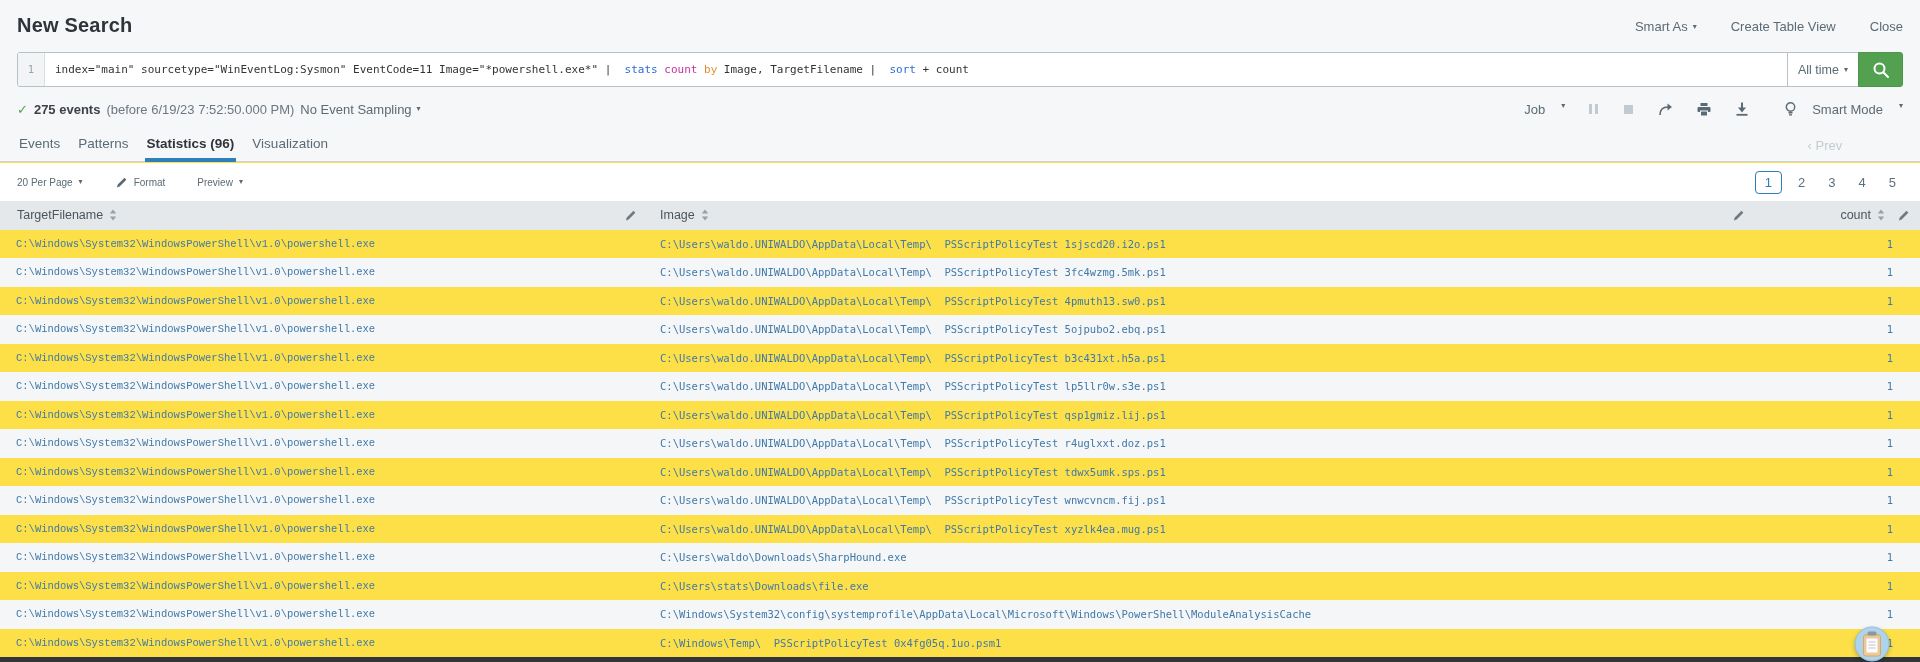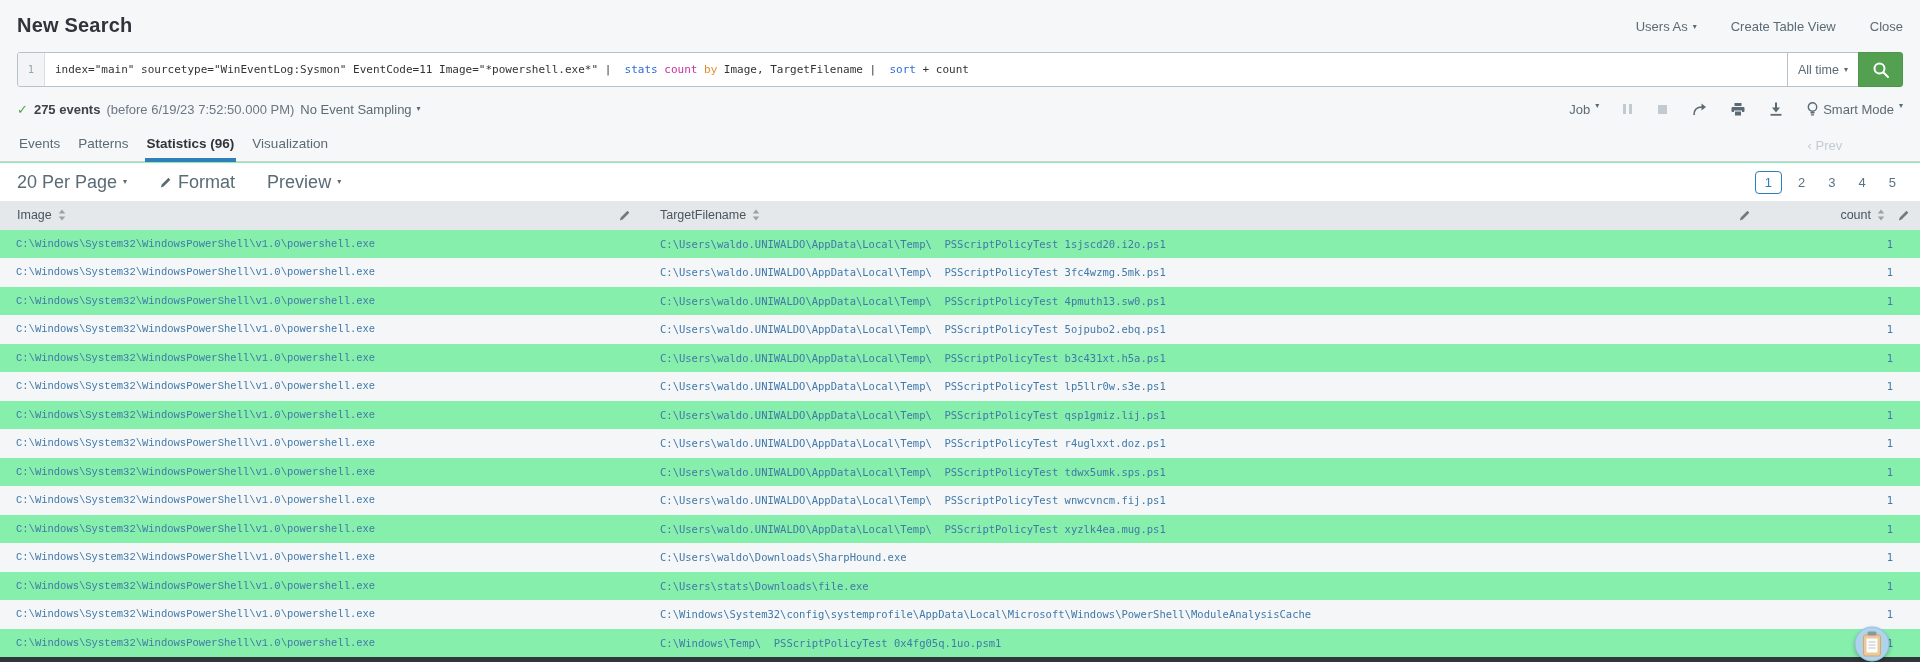--- a/index.html
+++ b/index.html
@@ -1,18 +1,18 @@
 <!DOCTYPE html>
 <html><head>
 <meta charset="utf-8">
 <style>
   * { box-sizing: border-box; margin: 0; padding: 0; }
   html,body { width:1920px; height:662px; }
   body { font-family:"Liberation Sans", sans-serif; background:#fff; overflow:hidden; }
-  .page { position:relative; width:1920px; height:662px; background:#86efac; overflow:hidden; }
+  .page { position:relative; width:1920px; height:662px; background:#fde047; overflow:hidden; }
 
   
   .top { position:absolute; top:0; left:0; right:0; height:162px; background:#f6f7f9; border-bottom:1px solid #ccd3d9; }
   .title-row { position:absolute; top:14px; left:17px; right:17px; height:30px; }
   .page-title { font-size:20px; font-weight:bold; color:#2f343a; letter-spacing:.2px; }
   .header-actions { position:absolute; right:0; top:5px; display:flex; gap:34px; align-items:center; }
   .hdr-link { font-size:13px; color:#5a6b75; text-decoration:none; cursor:pointer; display:flex; align-items:center; gap:5px; }
 
   .caret { font-family:"DejaVu Sans", sans-serif; font-size:8px; color:inherit; line-height:1; }
   .caret::after { content:"▾"; }
@@ -34,33 +34,33 @@
 
   
   .status-row { position:absolute; top:97px; left:17px; right:17px; height:24px; display:flex; justify-content:space-between; align-items:center; font-size:13px; }
   .status-left { display:flex; align-items:flex-start; gap:6px; color:#6b7785; }
   .check-icon { font-family:"DejaVu Sans", sans-serif; color:#53a051; font-weight:bold; font-size:13px; }
   .check-icon::before { content:"✓"; }
   .evt-count { color:#3c4248; font-weight:bold; }
   .evt-note { color:#6b7785; }
   .sampling { color:#5a6b75; text-decoration:none; display:flex; align-items:center; gap:5px; cursor:pointer; }
   .status-right { display:flex; align-items:center; gap:24px; color:#5a6b75; }
-  .job-btn, .smart-btn { display:flex; gap:5px; color:#5a6b75; text-decoration:none; cursor:pointer; }
+  .job-btn, .smart-btn { display:flex; gap:16px; color:#5a6b75; text-decoration:none; cursor:pointer;margin-left:12px; }
   .icon-btn { display:flex; align-items:center; cursor:pointer; background:none; border:none; }
 
   
   .tabs { position:absolute; bottom:0; left:17px; display:flex; gap:14px; }
   .tab { font-size:13.5px; color:#5a6b75; padding:8px 2px 7px; border-bottom:4px solid transparent; margin-bottom:-1px; cursor:pointer; }
   .tab.active { color:#2f343a; font-weight:bold; border-bottom-color:#2f80ba; }
 
   
   .toolbar { position:absolute; top:163px; left:0; right:0; height:38px; background:#fff; padding:0 17px;
              display:flex; align-items:center; justify-content:space-between; }
   .tool-left { display:flex; align-items:center; gap:32px; }
-  .tool-btn { font-size:18px; color:#5a6b75; display:flex; align-items:center; gap:6px; cursor:pointer; text-decoration:none; }
+  .tool-btn { font-size:10px; color:#5a6b75; display:flex; align-items:center; gap:6px; cursor:pointer; text-decoration:none; }
   .pagination { display:flex; align-items:center; gap:18px; font-size:13px;flex-direction:column; }
   .page-prev { color:#c3ccd1; text-decoration:none; margin-right:8px; }
   .page-link { color:#597183; text-decoration:none; padding:4px 7px; cursor:pointer; }
   .page-link.current { color:#2e7eb8; border:1px solid #2e7eb8; border-radius:4px; padding:3px 9px; }
   .page-next { color:#597183; text-decoration:none; margin-left:6px; cursor:pointer; }
 
   
   .tbl { position:absolute; top:201px; left:0; right:0; bottom:0; overflow:hidden; }
   .thead { height:28.5px; background:#e4e8eb; display:grid; grid-template-columns:643px 1114px 1fr; align-items:center;
            color:#4a555e; font-size:12.5px; }
@@ -86,21 +86,21 @@
 </head>
 <body>
 
 <div class="page">
 
   <div class="top">
     <div class="title-row">
       <h1 class="page-title">New Search</h1>
       <div class="header-actions">
         <a class="hdr-link">
-          <span>Users As</span>
+          <span>Smart As</span>
           <span class="caret"></span>
         </a>
         <a class="hdr-link">Create Table View</a>
         <a class="hdr-link">Close</a>
       </div>
     </div>
 
     <div class="search-row">
       <div class="query-box">
         <div class="line-no">1</div>
@@ -209,39 +209,39 @@
           <a class="page-link">3</a>
           <a class="page-link">4</a>
           <a class="page-link">5</a>
         </span>
       <a class="page-next">Next ›</a>
     </div>
   </div>
 
   <div class="tbl">
     <div class="thead">
+      <div class="th th-target">
+        <span>TargetFilename</span>
+        <svg class="sort-icon" width="8" height="12" viewBox="0 0 8 12">
+          <path d="M4 0.5 L7.2 4.5 H0.8 Z" fill="#97a1a8"></path>
+            <path d="M4 11.5 L0.8 7.5 H7.2 Z" fill="#97a1a8"></path>
+        </svg>
+        <span class="spacer"></span>
+        <svg class="pencil-icon" width="13" height="13" viewBox="0 0 14 14" style="margin-right:6px;">
+          <path d="M2 12.5 L3 9.2 L10.2 2 L12.2 4 L5 11.2 Z" fill="#6e7a83"></path>
+        </svg>
+      </div>
       <div class="th th-image">
         <span>Image</span>
         <svg class="sort-icon" width="8" height="12" viewBox="0 0 8 12">
           <path d="M4 0.5 L7.2 4.5 H0.8 Z" fill="#97a1a8"></path>
             <path d="M4 11.5 L0.8 7.5 H7.2 Z" fill="#97a1a8"></path>
         </svg>
         <span class="spacer"></span>
         <svg class="pencil-icon" width="13" height="13" viewBox="0 0 14 14" style="margin-right:12px;">
-          <path d="M2 12.5 L3 9.2 L10.2 2 L12.2 4 L5 11.2 Z" fill="#6e7a83"></path>
-        </svg>
-      </div>
-      <div class="th th-target">
-        <span>TargetFilename</span>
-        <svg class="sort-icon" width="8" height="12" viewBox="0 0 8 12">
-          <path d="M4 0.5 L7.2 4.5 H0.8 Z" fill="#97a1a8"></path>
-            <path d="M4 11.5 L0.8 7.5 H7.2 Z" fill="#97a1a8"></path>
-        </svg>
-        <span class="spacer"></span>
-        <svg class="pencil-icon" width="13" height="13" viewBox="0 0 14 14" style="margin-right:6px;">
           <path d="M2 12.5 L3 9.2 L10.2 2 L12.2 4 L5 11.2 Z" fill="#6e7a83"></path>
         </svg>
       </div>
       <div class="th th-count">
         <span>count</span>
         <svg class="sort-icon" width="8" height="12" viewBox="0 0 8 12">
           <path d="M4 0.5 L7.2 4.5 H0.8 Z" fill="#97a1a8"></path>
             <path d="M4 11.5 L0.8 7.5 H7.2 Z" fill="#97a1a8"></path>
         </svg>
         <svg class="pencil-icon" width="13" height="13" viewBox="0 0 14 14" style="margin-left:6px;">

